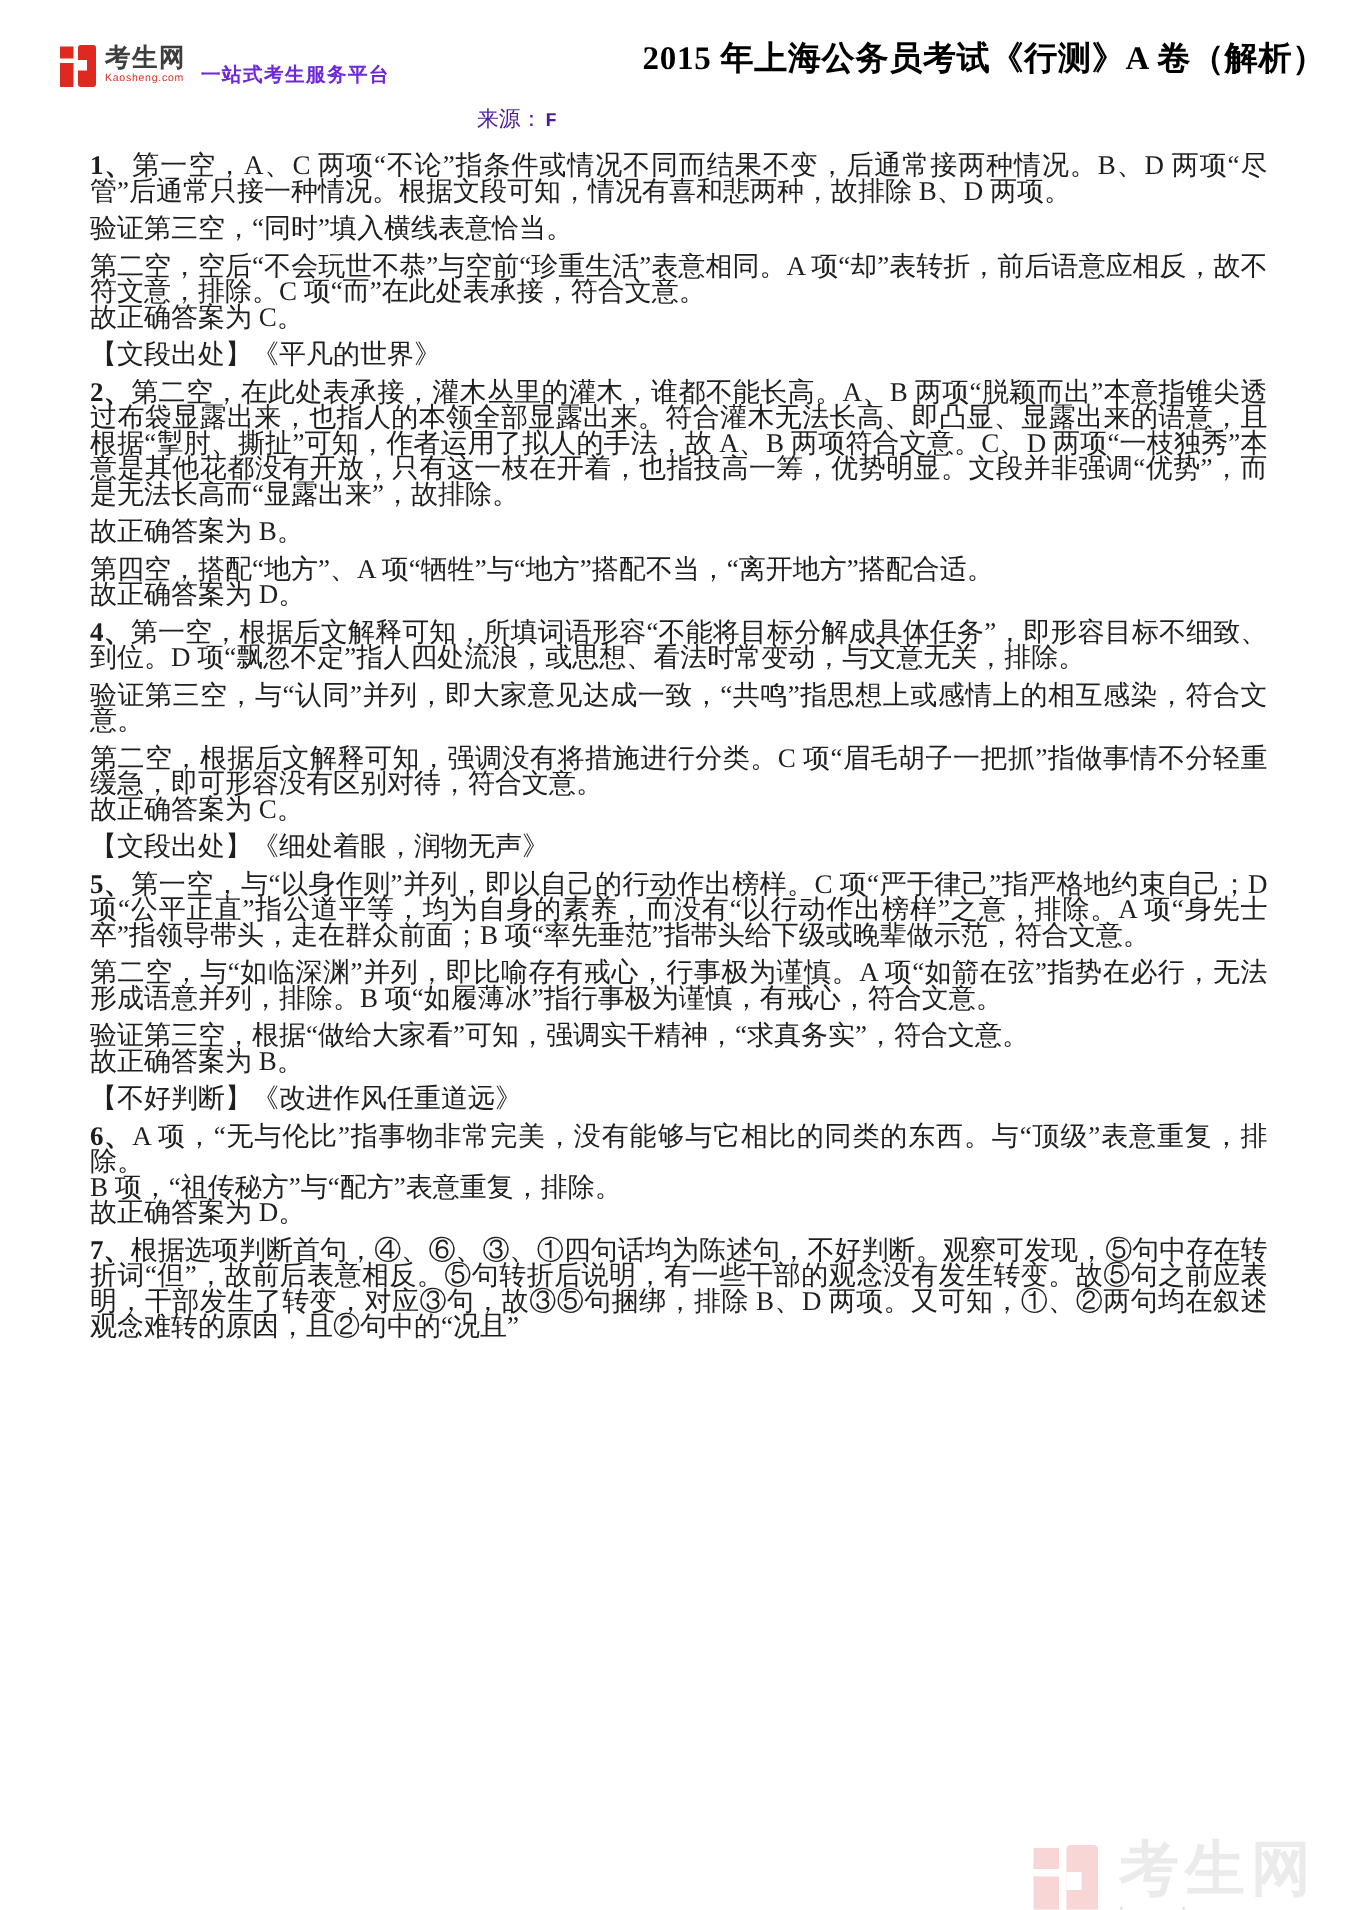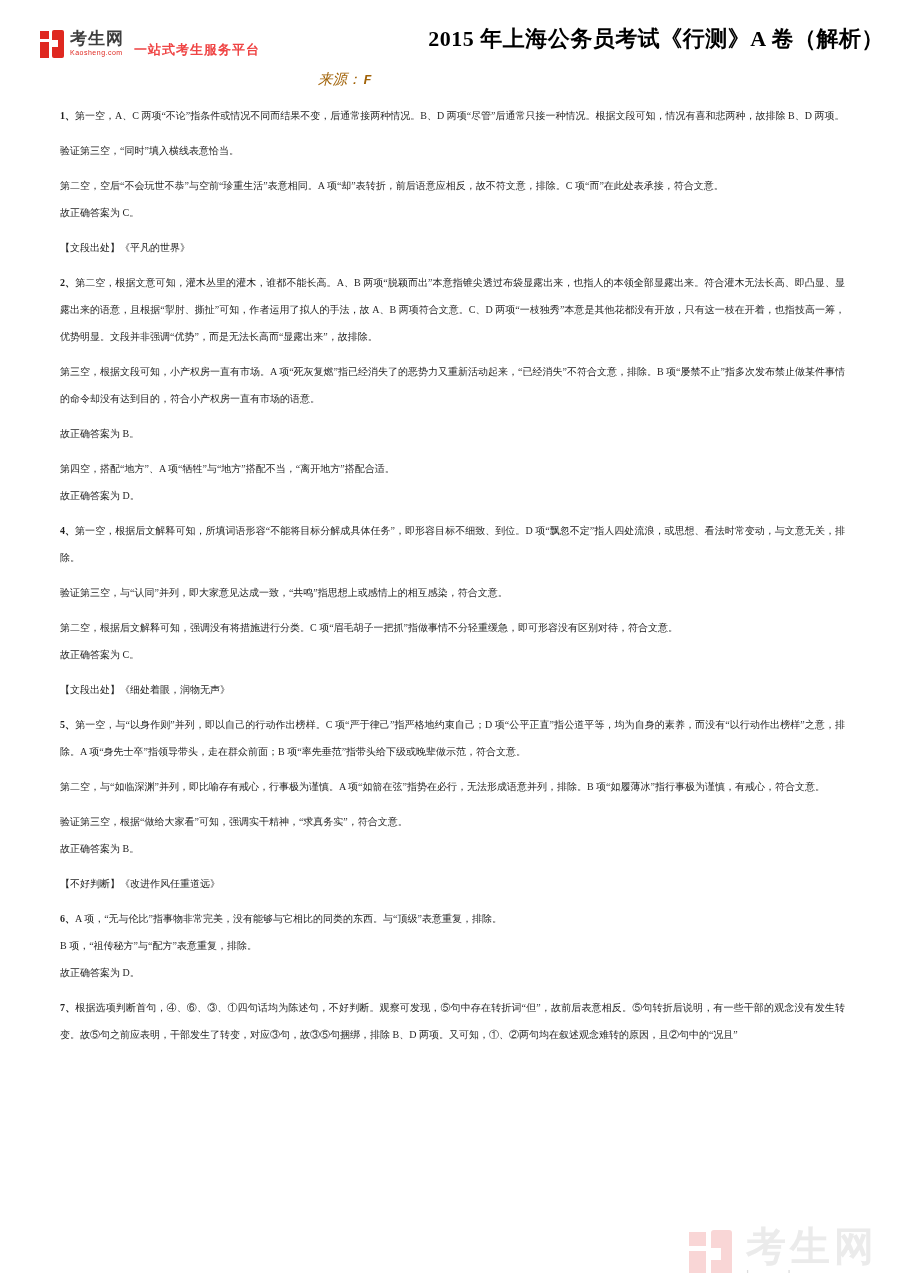--- a/index.html
+++ b/index.html
@@ -22,32 +22,32 @@
   .mark-sm .b2{left:0;top:12px;width:9px;height:16px;}
   .mark-sm .b3{left:12px;top:0;width:12px;height:28px;border-radius:2px;}
   .mark-sm .notch{left:12px;top:10px;width:6px;height:7px;}
   .logo-textcol{margin-left:5px;line-height:1;}
   .logo-cn{display:block;font-family:"Liberation Sans","DejaVu Sans",sans-serif;
     font-weight:bold;font-size:17px;color:#3d3d3d;letter-spacing:1px;}
   .logo-domain{display:block;font-family:"Liberation Sans","DejaVu Sans",sans-serif;
     font-size:7px;color:#df2820;margin-top:2px;letter-spacing:.5px;}
   .tagline{margin-left:10px;margin-top:11px;display:inline-block;
     font-family:"Liberation Sans","DejaVu Sans",sans-serif;
-    font-size:13px;font-weight:bold;color:#ef4444;letter-spacing:1px;}
+    font-size:13px;font-weight:bold;color:#6d28d9;letter-spacing:1px;}
 
   
   .doc-title{margin:24px 16px 0 0;text-align:right;font-size:22px;font-weight:bold;
     color:#000;letter-spacing:.5px;}
-  .source-line{margin:16px 0 0 318px;font-size:14.5px;color:#a16207;font-style:italic;}
+  .source-line{margin:16px 0 0 318px;font-size:14.5px;color:#4c1d95;}
   .source-line .src-v{font-family:"Liberation Mono","DejaVu Sans Mono",monospace;
     font-weight:bold;font-size:13px;margin-left:2px;}
 
   
   .content{padding:13px 55px 0 60px;}
-  .content p{margin:8px 0 0 0;font-size:10px;line-height:27px;
+  .content p{margin:8px 0 0 0;font-size:18px;line-height:17px;
     text-align:justify;text-justify:inter-ideograph;}
   .content p.first{margin-top:0;}
   .content p.tight{margin-top:0;}
   .content .num{font-weight:bold;}
 
   
   .watermark{position:absolute;right:22px;bottom:14px;display:flex;align-items:center;opacity:1;}
   .mark-lg{width:47px;height:50px;margin-right:10px;}
   .mark-lg .b1{left:0;top:2px;width:17px;height:14px;}
   .mark-lg .b2{left:0;top:21px;width:17px;height:29px;}
@@ -83,22 +83,21 @@
     <span class="src-l">来源：</span><span class="src-v">F</span>
   </div>
 
   <main class="content">
     <p class="first"><b class="num">1、</b><span>第一空，A、C 两项“不论”指条件或情况不同而结果不变，后通常接两种情况。B、D 两项“尽管”后通常只接一种情况。根据文段可知，情况有喜和悲两种，故排除 B、D 两项。</span></p>
     <p><span>验证第三空，“同时”填入横线表意恰当。</span></p>
     <p><span>第二空，空后“不会玩世不恭”与空前“珍重生活”表意相同。A 项“却”表转折，前后语意应相反，故不符文意，排除。C 项“而”在此处表承接，符合文意。</span></p>
     <p class="tight"><span>故正确答案为 C。</span></p>
     <p><span>【文段出处】《平凡的世界》</span></p>
 
-    <p><b class="num">2、</b><span>第二空，根据文意可知，灌木丛里的灌木，谁都不能长高。A、B 两项“脱颖而出”本意指锥尖透过布袋显露出来，也指人的本领全部显露出来。符合灌木无法长高、即凸显、显露出来的语意，且根据“掣肘、撕扯”可知，作者运用了拟人的手法，故 A、B 两项符合文意。C、D 两项“一枝独秀”本意是其他花都没有开放，只有这一枝在开着，也指技高一筹，优势明显。文段并非强调“优势”，而是无法长高而“显露出来”，故排除。</span></p>
-    <p><span>第三空，根据文段可知，小产权房一直有市场。A 项“死灰复燃”指已经消失了的恶势力又重新活动起来，“已经消失”不符合文意，排除。B 项“屡禁不止”指多次发布禁止做某件事情的命令却没有达到目的，符合小产权房一直有市场的语意。</span></p>
+    <p><b class="num">2、</b><span>第二空，在此处表承接，灌木丛里的灌木，谁都不能长高。A、B 两项“脱颖而出”本意指锥尖透过布袋显露出来，也指人的本领全部显露出来。符合灌木无法长高、即凸显、显露出来的语意，且根据“掣肘、撕扯”可知，作者运用了拟人的手法，故 A、B 两项符合文意。C、D 两项“一枝独秀”本意是其他花都没有开放，只有这一枝在开着，也指技高一筹，优势明显。文段并非强调“优势”，而是无法长高而“显露出来”，故排除。</span></p>
     <p><span>故正确答案为 B。</span></p>
 
     <p><span>第四空，搭配“地方”、A 项“牺牲”与“地方”搭配不当，“离开地方”搭配合适。</span></p>
     <p class="tight"><span>故正确答案为 D。</span></p>
 
     <p><b class="num">4、</b><span>第一空，根据后文解释可知，所填词语形容“不能将目标分解成具体任务”，即形容目标不细致、到位。D 项“飘忽不定”指人四处流浪，或思想、看法时常变动，与文意无关，排除。</span></p>
     <p><span>验证第三空，与“认同”并列，即大家意见达成一致，“共鸣”指思想上或感情上的相互感染，符合文意。</span></p>
     <p><span>第二空，根据后文解释可知，强调没有将措施进行分类。C 项“眉毛胡子一把抓”指做事情不分轻重缓急，即可形容没有区别对待，符合文意。</span></p>
     <p class="tight"><span>故正确答案为 C。</span></p>
     <p><span>【文段出处】《细处着眼，润物无声》</span></p>

